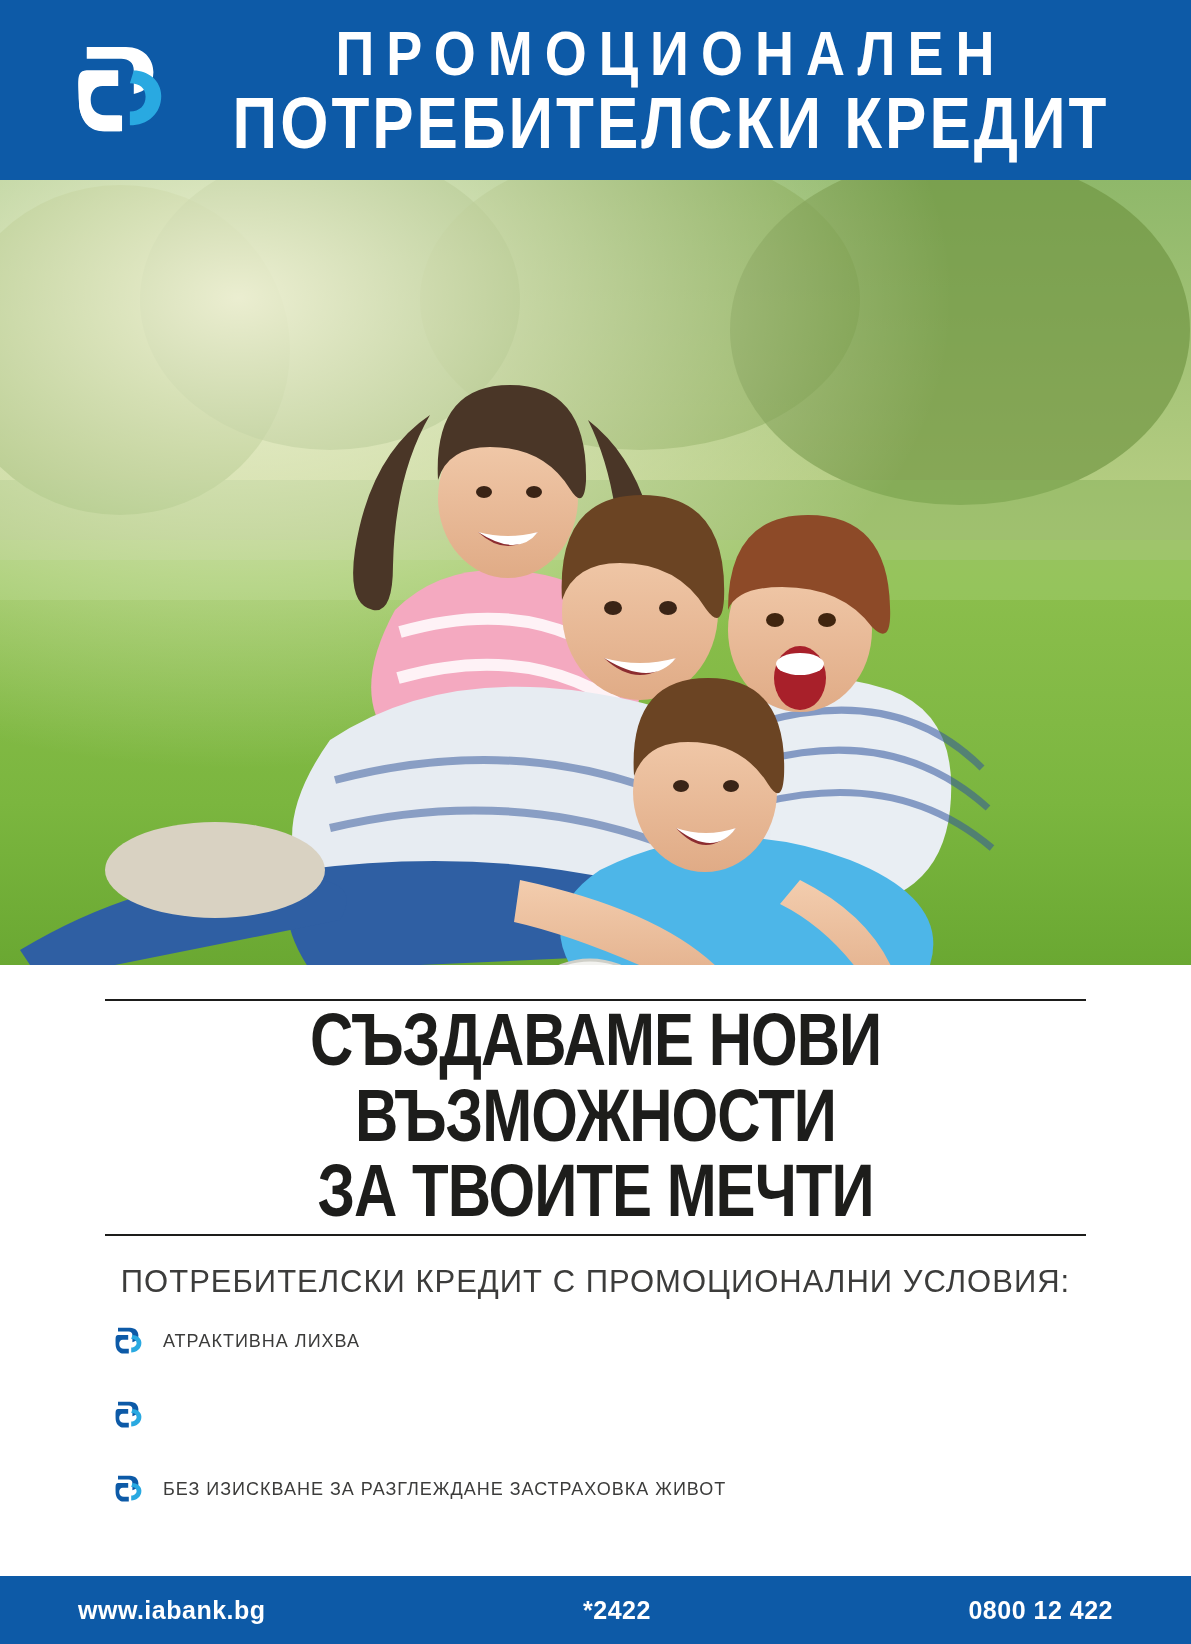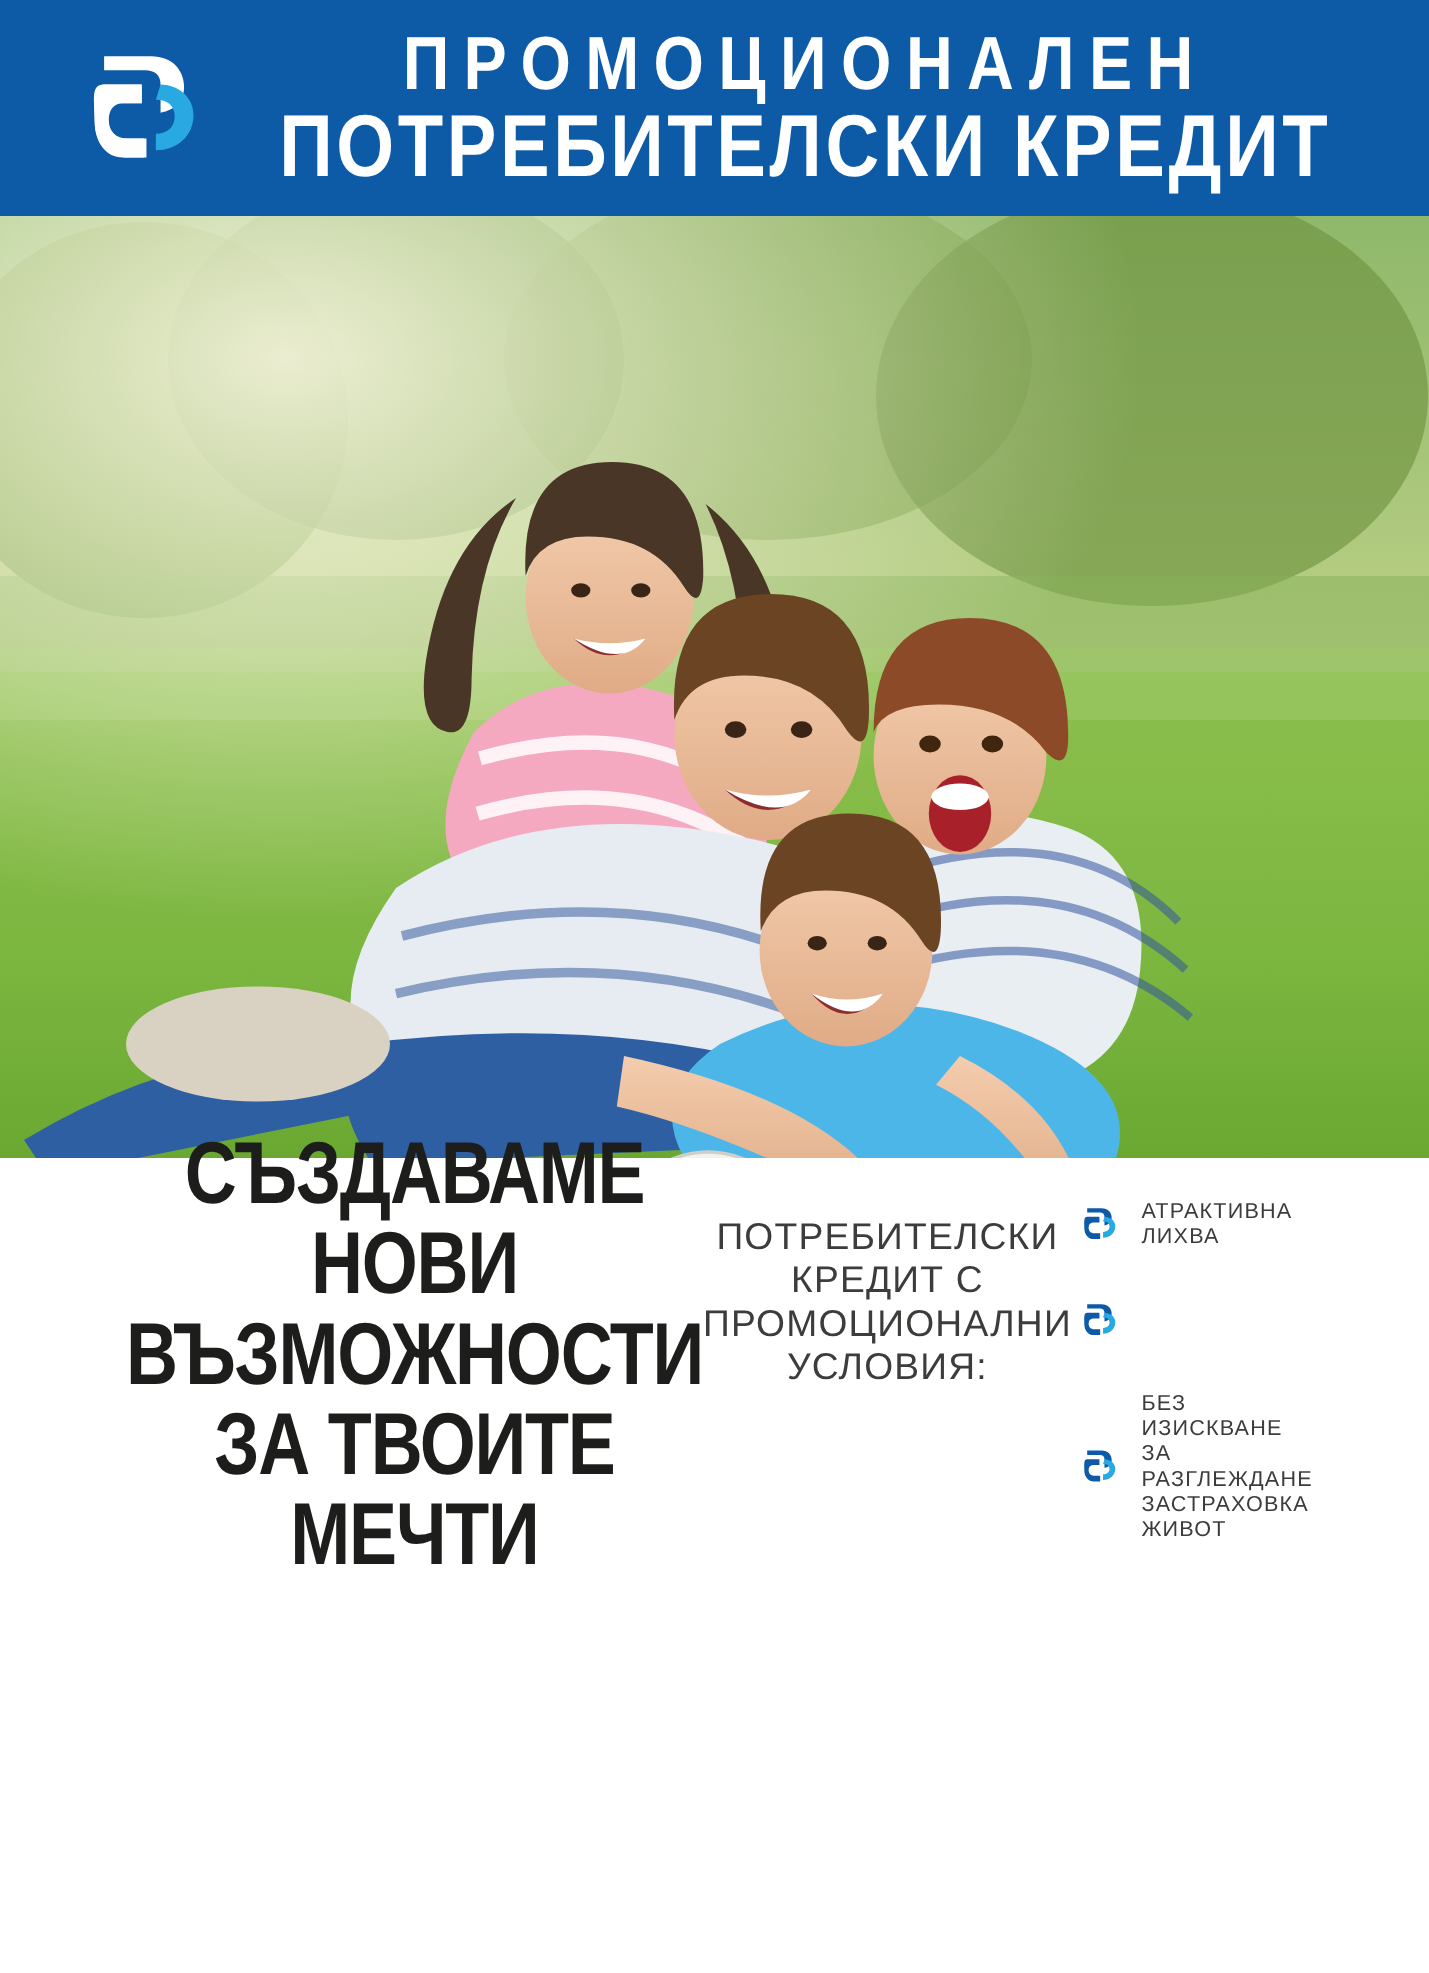--- a/index.html
+++ b/index.html
@@ -70,23 +70,23 @@
     height:785px;
     flex:0 0 auto;
     overflow:hidden;
     background:#6ba33f;
   }
   .hero svg { position:absolute; inset:0; width:100%; height:100%; display:block; }
 
   
   .body {
     flex:1 1 auto;
-    padding:20px 105px 0 105px;
-    display:flex;
-    flex-direction:row;
+    padding:34px 105px 0 105px;
+    display:flex;
+    flex-direction:column;
   }
   .rule {
     height:2px;
     background:#1d1d1b;
     width:100%;
   }
   .headline {
     text-align:center;
     color:#1d1d1b;
     font-weight:bold;
@@ -308,14 +308,19 @@
             <path d="M58 30 C72 30 88 40 88 56 C88 76 72 88 54 88 L54 72 C64 72 72 66 72 57 C72 48 66 43 54 43 Z" fill="#29a9e1"></path>
             <path d="M10 30 H44 V46 H26 C18 46 14 52 14 60 C14 70 20 76 30 76 L46 76 V92 L28 92 C14 92 2 80 2 61 C2 43 0 30 10 30 Z" fill="#0d5aa7"></path>
           </svg>
         </span>
         <span class="benefit-label">БЕЗ ИЗИСКВАНЕ ЗА РАЗГЛЕЖДАНЕ ЗАСТРАХОВКА ЖИВОТ</span>
       </div>
 
     </div>
   </div>
 
+  <div class="footer">
+    <span>www.iabank.bg</span>
+    <span class="phone-short">*2422</span>
+    <span>0800 12 422</span>
+  </div>
 
 </div>
 
 </body></html>

